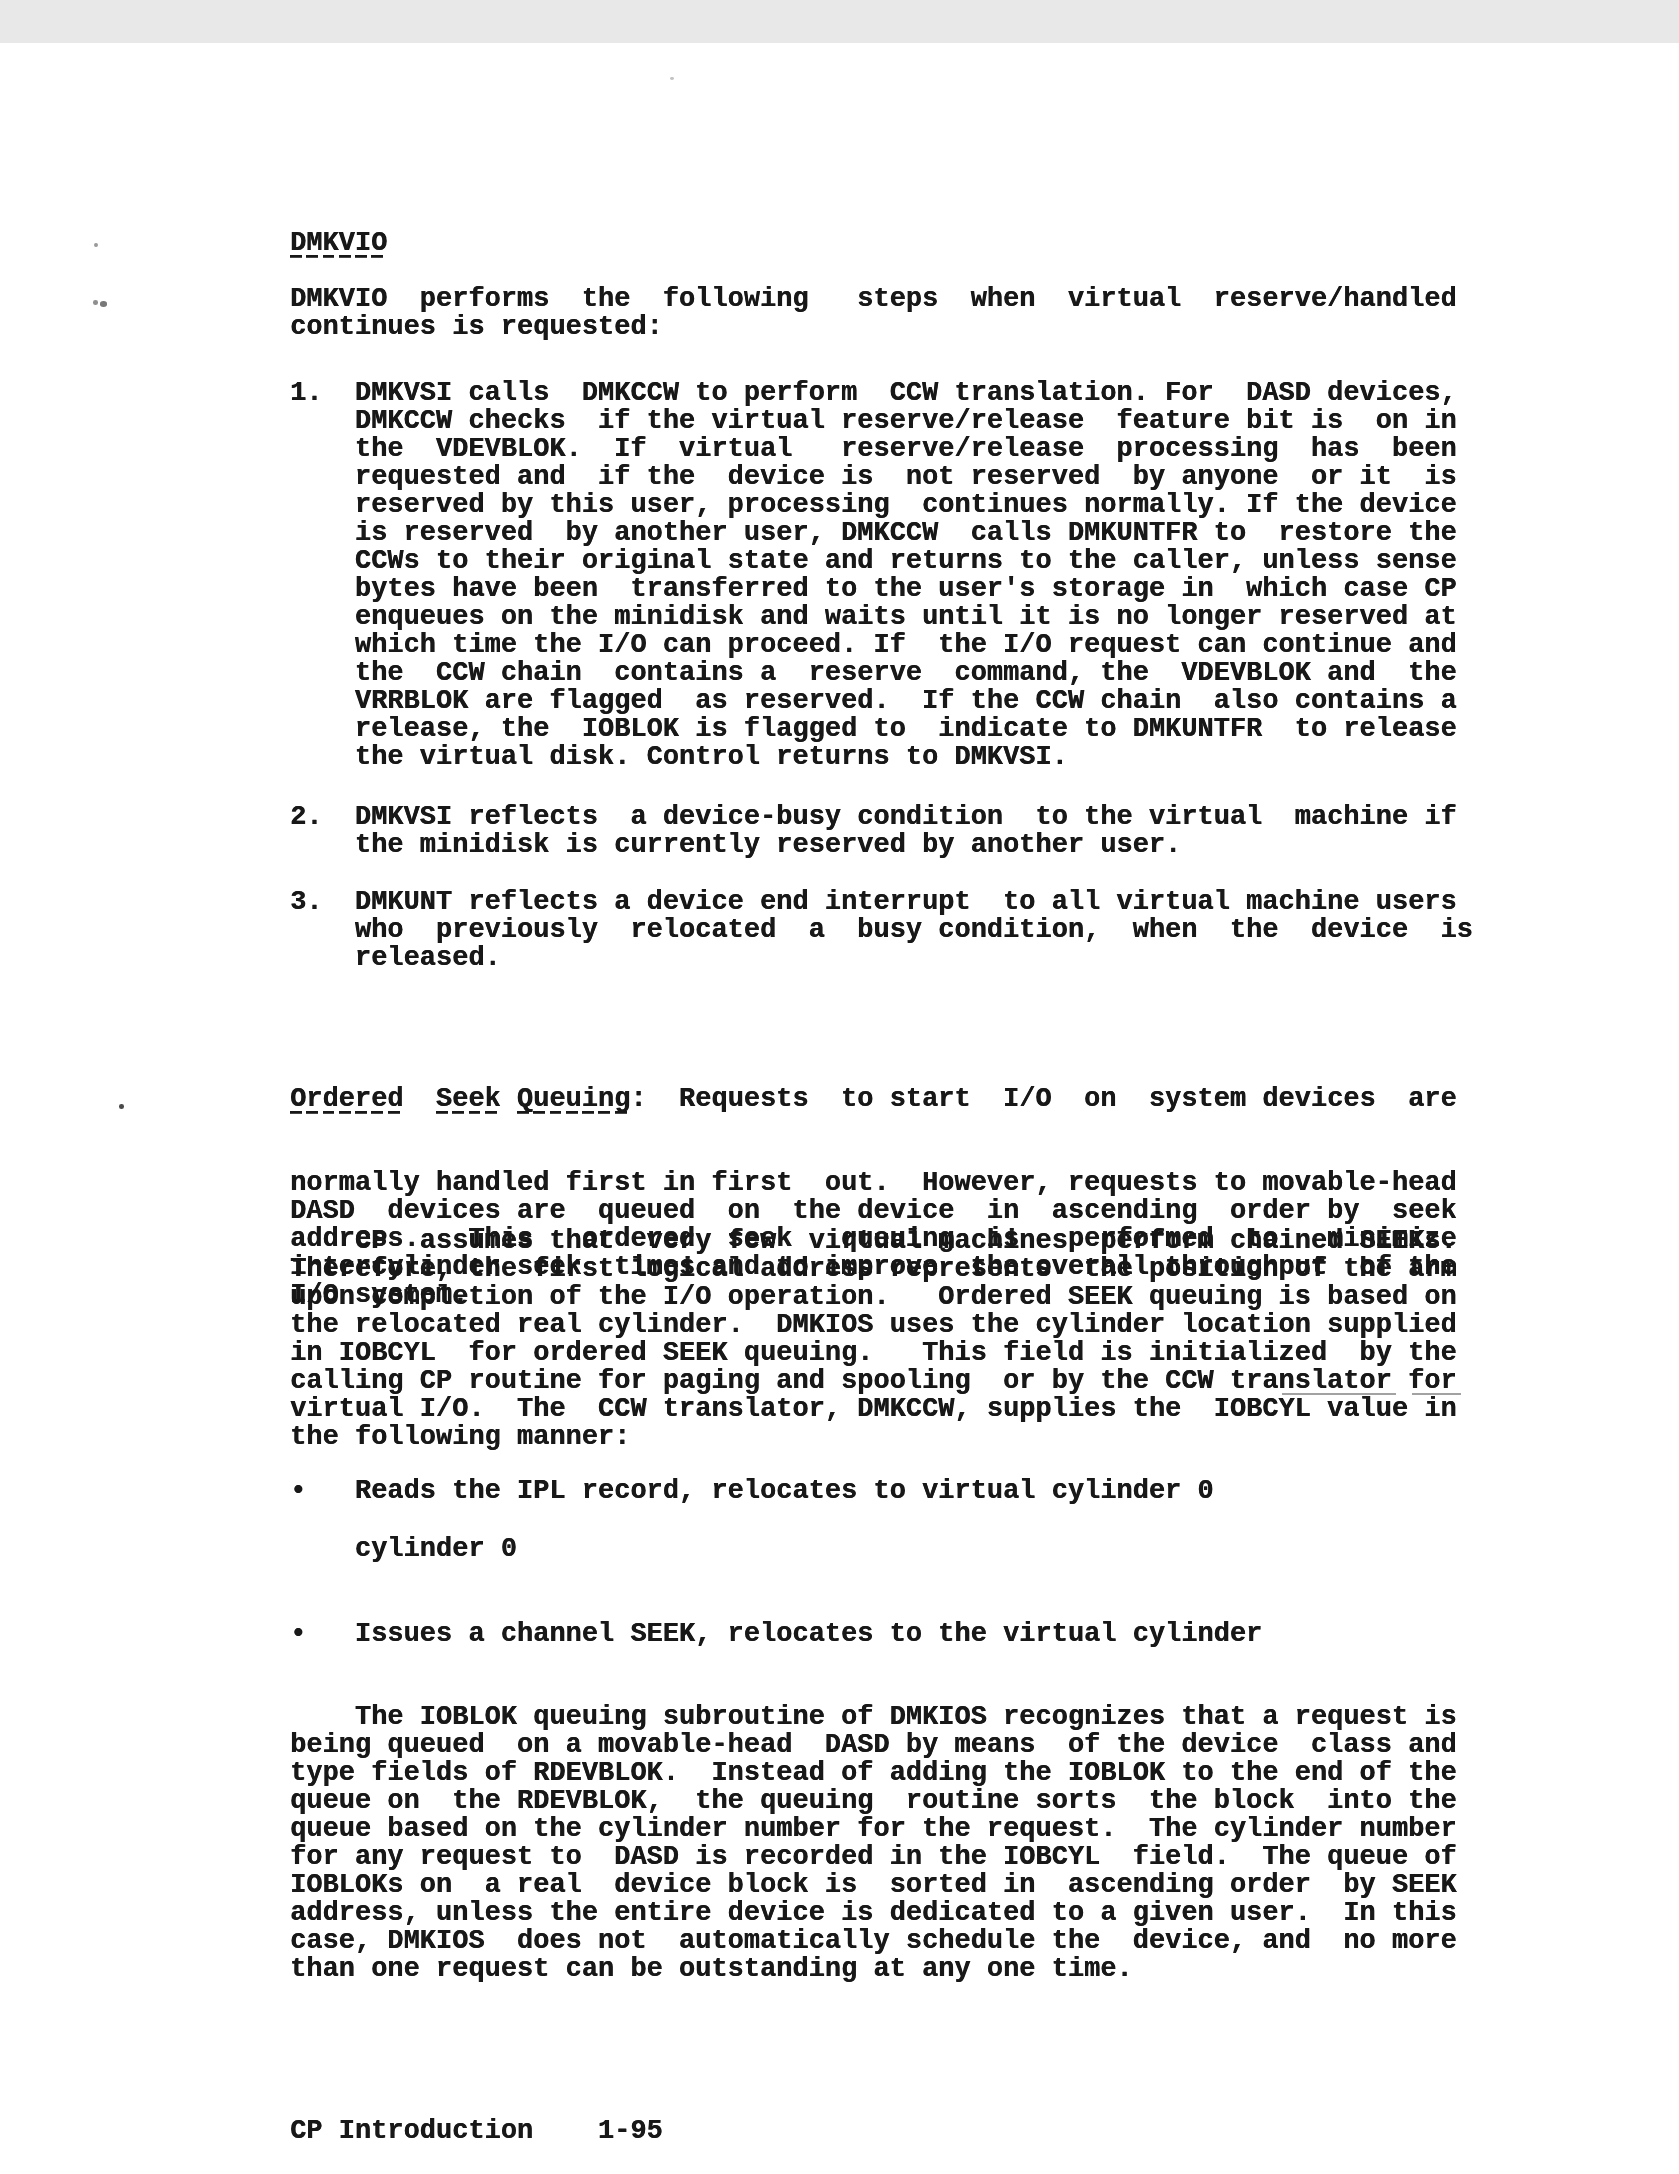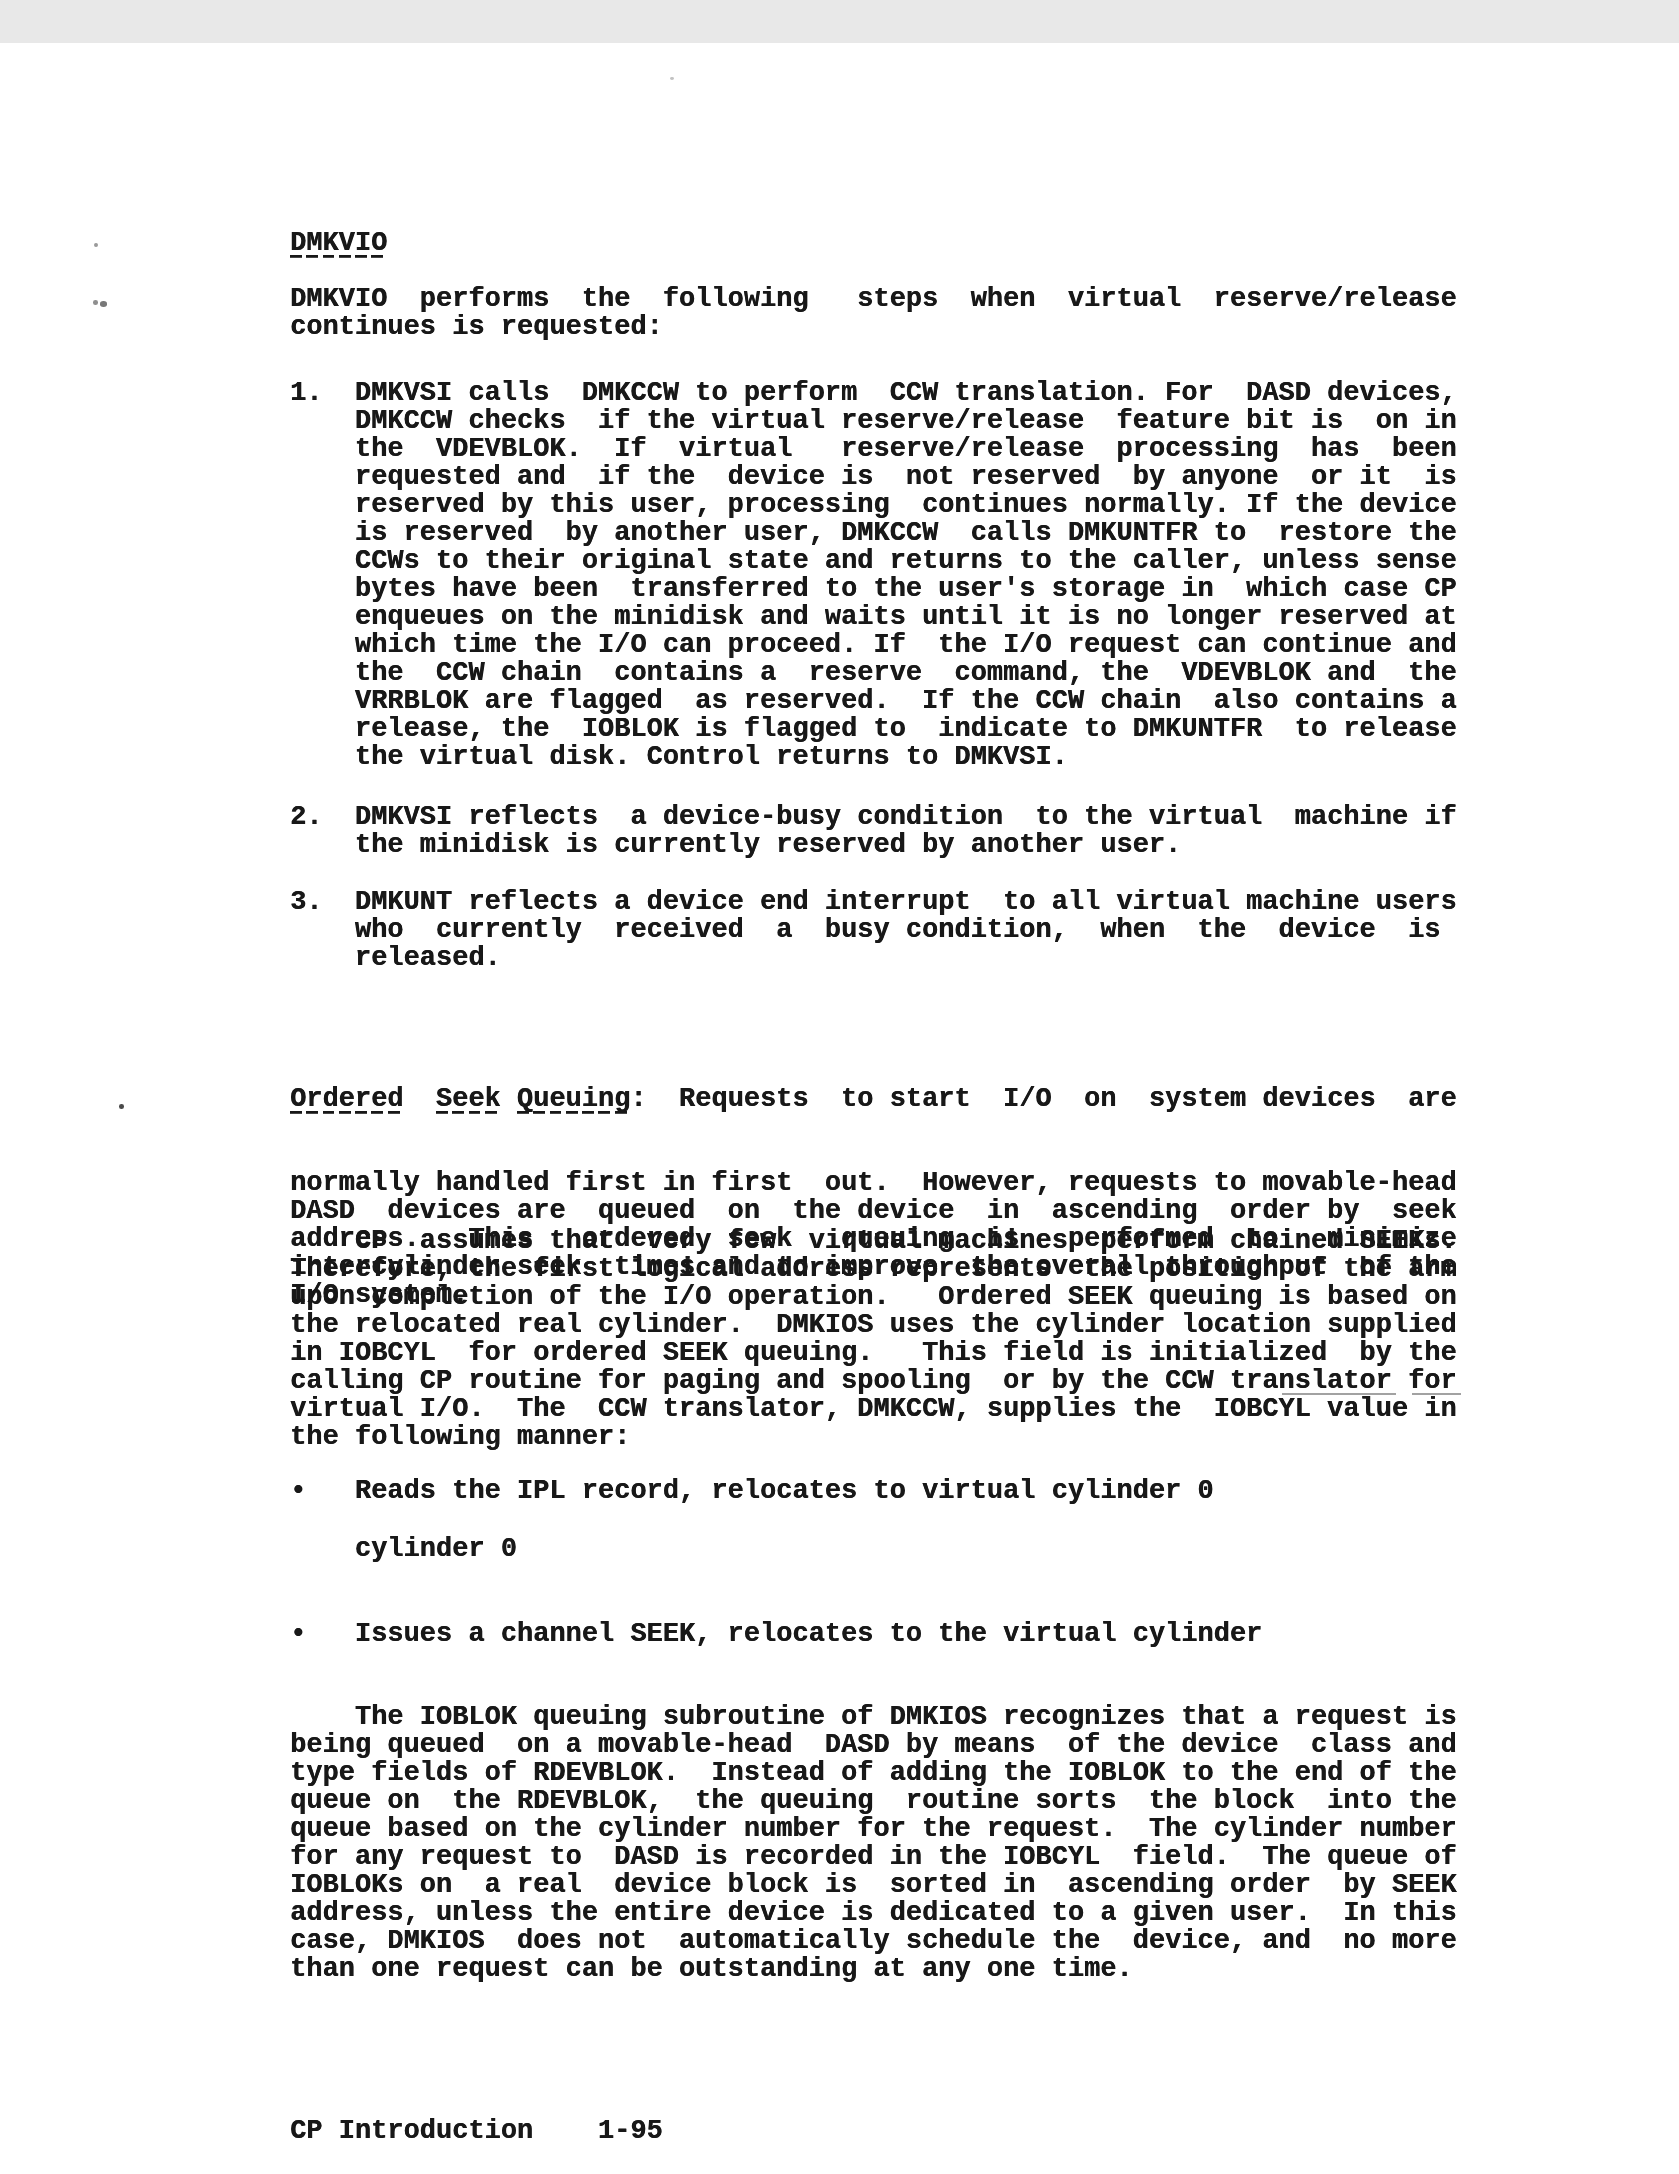--- a/index.html
+++ b/index.html
@@ -33,27 +33,27 @@
   .speck { position:absolute; border-radius:50%; }
   .artifact { position:absolute; height:1.9px; background:#7a7a7a; opacity:0.7; }
 </style>
 </head>
 <body>
 
 <div class="page">
 
   <div class="block" style="top:186px"><span class="ud">DMKVIO</span></div>
 
-  <div class="block" style="top:242px"><div class="tl">DMKVIO  performs  the  following   steps  when  virtual  reserve/release</div><div class="tl">continues is requested:</div></div>
+  <div class="block" style="top:242px"><div class="tl">DMKVIO  performs  the  following   steps  when  virtual  reserve/handled</div><div class="tl">continues is requested:</div></div>
 
   <div class="block" style="top:336px"><div class="tl">1.  DMKVSI calls  DMKCCW to perform  CCW translation. For  DASD devices,</div><div class="tl">    DMKCCW checks  if the virtual reserve/release  feature bit is  on in</div><div class="tl">    the  VDEVBLOK.  If  virtual   reserve/release  processing  has  been</div><div class="tl">    requested and  if the  device is  not reserved  by anyone  or it  is</div><div class="tl">    reserved by this user, processing  continues normally. If the device</div><div class="tl">    is reserved  by another user, DMKCCW  calls DMKUNTFR to  restore the</div><div class="tl">    CCWs to their original state and returns to the caller, unless sense</div><div class="tl">    bytes have been  transferred to the user's storage in  which case CP</div><div class="tl">    enqueues on the minidisk and waits until it is no longer reserved at</div><div class="tl">    which time the I/O can proceed. If  the I/O request can continue and</div><div class="tl">    the  CCW chain  contains a  reserve  command, the  VDEVBLOK and  the</div><div class="tl">    VRRBLOK are flagged  as reserved.  If the CCW chain  also contains a</div><div class="tl">    release, the  IOBLOK is flagged to  indicate to DMKUNTFR  to release</div><div class="tl">    the virtual disk. Control returns to DMKVSI.</div></div>
 
   <div class="block" style="top:760px"><div class="tl">2.  DMKVSI reflects  a device-busy condition  to the virtual  machine if</div><div class="tl">    the minidisk is currently reserved by another user.</div></div>
 
-  <div class="block" style="top:845px"><div class="tl">3.  DMKUNT reflects a device end interrupt  to all virtual machine users</div><div class="tl">    who  currently  received  a  busy condition,  when  the  device  is</div><div class="tl">    released.</div></div>
+  <div class="block" style="top:845px"><div class="tl">3.  DMKUNT reflects a device end interrupt  to all virtual machine users</div><div class="tl">    who  previously  relocated  a  busy condition,  when  the  device  is</div><div class="tl">    released.</div></div>
 
   <div class="block" style="top:986px">
     <div class="tl"><span class="ud">Ordered</span><span>  </span><span class="ud">Seek</span><span> </span><span class="ud">Queuing</span><span>:  Requests  to start  I/O  on  system devices  are</span></div>
     <div><div class="tl">normally handled first in first  out.  However, requests to movable-head</div><div class="tl">DASD  devices are  queued  on  the device  in  ascending  order by  seek</div><div class="tl">address.   This   ordered  seek   queuing  is   performed  to   minimize</div><div class="tl">intercylinder seek  times and to improve  the overall throughput  of the</div><div class="tl">I/O system.</div></div>
   </div>
 
   <div class="block" style="top:1184px"><div class="tl">    CP  assumes that  very few  virtual machines  perform chained SEEKs.</div><div class="tl">Therefore, the first logical address represents  the position of the arm</div><div class="tl">upon completion of the I/O operation.   Ordered SEEK queuing is based on</div><div class="tl">the relocated real cylinder.  DMKIOS uses the cylinder location supplied</div><div class="tl">in IOBCYL  for ordered SEEK queuing.   This field is initialized  by the</div><div class="tl">calling CP routine for paging and spooling  or by the CCW translator for</div><div class="tl">virtual I/O.  The  CCW translator, DMKCCW, supplies the  IOBCYL value in</div><div class="tl">the following manner:</div></div>
 
   <div class="block" style="top:1434px"><div class="tl">•   Reads the IPL record, relocates to virtual cylinder 0</div></div>
 

